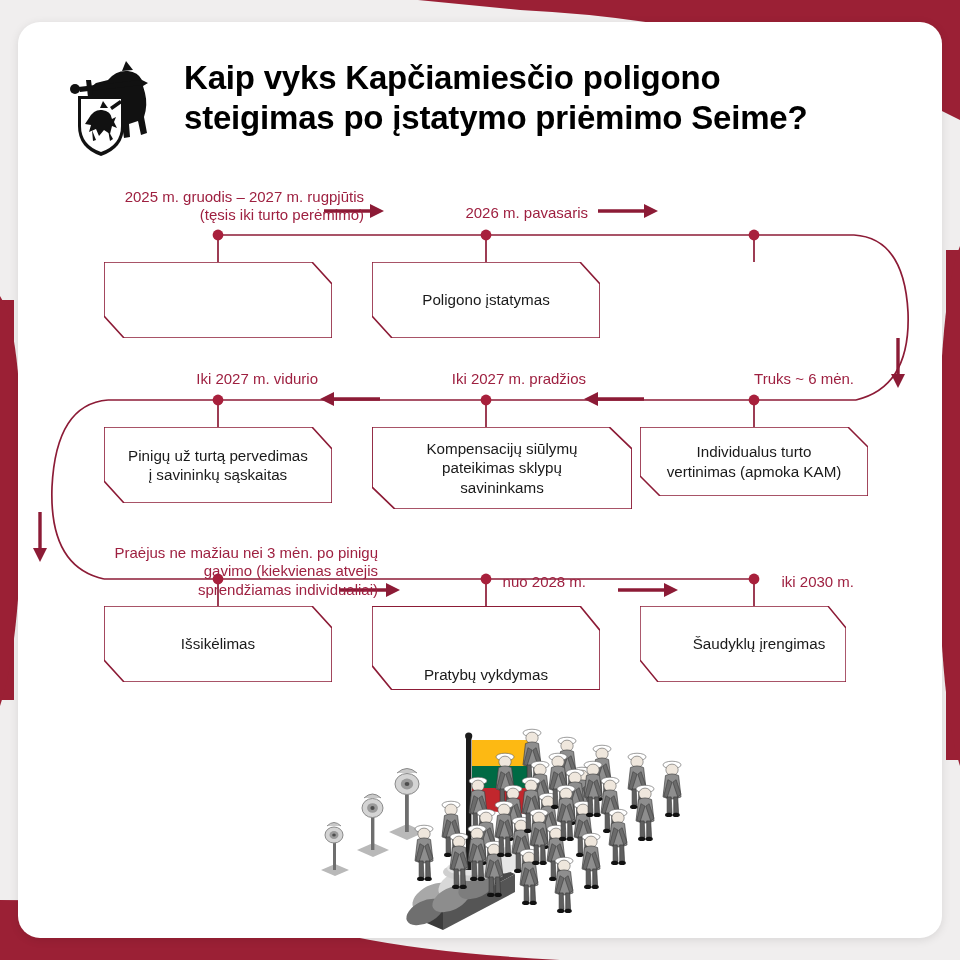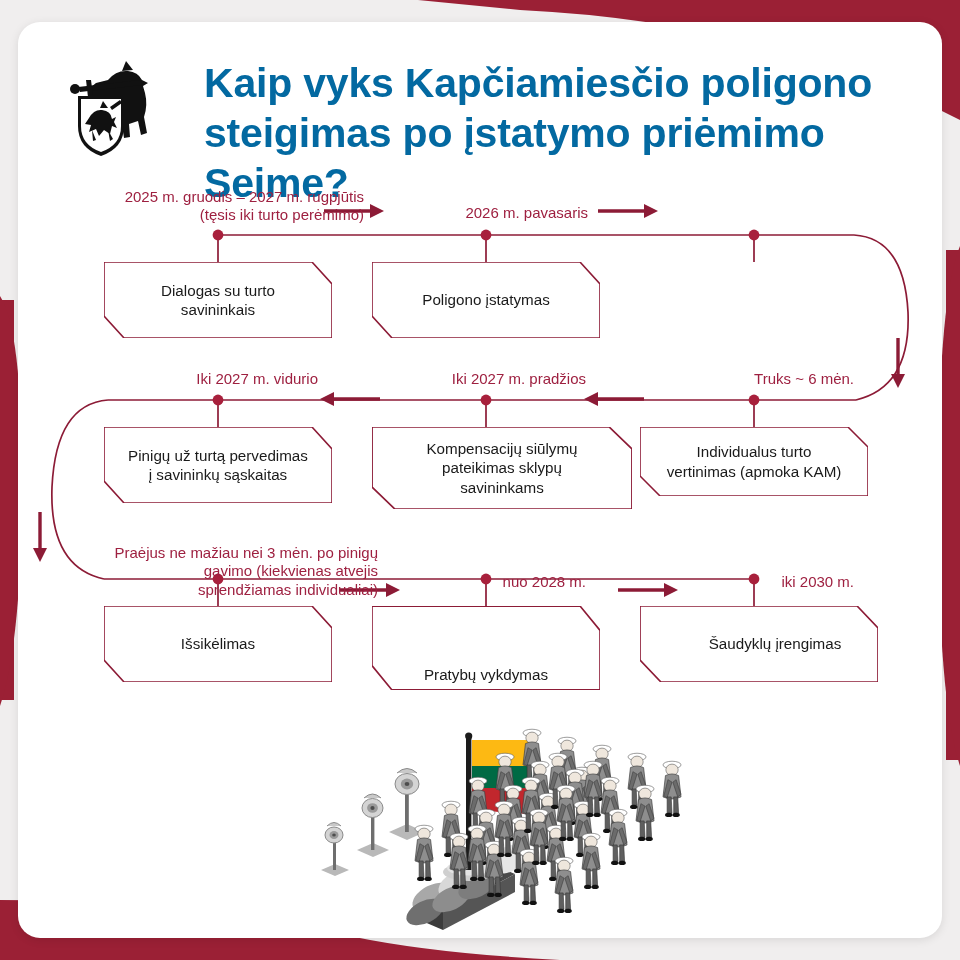--- a/index.html
+++ b/index.html
@@ -21,23 +21,23 @@
     background:#ffffff;
     border-radius:22px;
     box-shadow:0 2px 10px rgba(0,0,0,.10);
     overflow:hidden;
   }
 
   
   .header{position:absolute;left:34px;top:28px;width:860px;height:120px;}
   .logo{position:absolute;left:10px;top:8px;width:96px;height:100px;}
   .title{
-    position:absolute;left:152px;top:8px;width:720px;
-    font-weight:bold;font-size:41px;line-height:1.22;
-    color:#0369a1;letter-spacing:-0.2px;
+    position:absolute;left:132px;top:8px;width:720px;
+    font-weight:bold;font-size:33px;line-height:1.22;
+    color:#000000;letter-spacing:-0.2px;
   }
   .title .ln{display:block;}
 
   
   #flow{position:absolute;left:0;top:0;width:924px;height:916px;pointer-events:none;}
 
   
   .cap{
     position:absolute;color:#9e2040;
     font-size:15px;line-height:1.22;text-align:right;
@@ -176,22 +176,20 @@
   </svg>
 
   <div class="cap" style="left:56px;top:166px;width:290px;">2025 m. gruodis – 2027 m. rugpjūtis
 (tęsis iki turto perėmimo)</div>
   <div class="cap" style="left:370px;top:182px;width:200px;">2026 m. pavasaris</div>
 
   <div class="box" style="left:86px;top:240px;width:228px;height:76px;">
     <svg class="bx-shape" viewBox="0 0 228 76" preserveAspectRatio="none">
         <polygon points="0,0 208,0 228,22 228,76 20,76 0,54" fill="#fff" stroke="#8c1b36" stroke-width="1.6"></polygon>
       </svg>
-    <span class="bx-lbl">Dialogas su turto
-savininkais</span>
   </div>
 
   <div class="box" style="left:354px;top:240px;width:228px;height:76px;">
     <svg class="bx-shape" viewBox="0 0 228 76" preserveAspectRatio="none">
         <polygon points="0,0 208,0 228,22 228,76 20,76 0,54" fill="#fff" stroke="#8c1b36" stroke-width="1.6"></polygon>
       </svg>
     <span class="bx-lbl">Poligono įstatymas</span>
   </div>
 
 
@@ -237,21 +235,21 @@
     <span class="bx-lbl">Išsikėlimas</span>
   </div>
 
   <div class="box" style="left:354px;top:584px;width:228px;height:84px;align-items:flex-end;">
     <svg class="bx-shape" viewBox="0 0 228 76" preserveAspectRatio="none">
         <polygon points="0,0 208,0 228,22 228,76 20,76 0,54" fill="#fff" stroke="#8c1b36" stroke-width="1.6"></polygon>
       </svg>
     <span class="bx-lbl">Pratybų vykdymas</span>
   </div>
 
-  <div class="box" style="left:622px;top:584px;width:238px;height:76px;padding-left:48px;">
+  <div class="box" style="left:622px;top:584px;width:206px;height:76px;padding-left:48px;">
     <svg class="bx-shape" viewBox="0 0 228 76" preserveAspectRatio="none">
         <polygon points="0,0 208,0 228,22 228,76 20,76 0,54" fill="#fff" stroke="#8c1b36" stroke-width="1.6"></polygon>
       </svg>
     <span class="bx-lbl">Šaudyklų įrengimas</span>
   </div>
 
   <svg id="illo" viewBox="0 0 430 210">
 
     <g>
 

